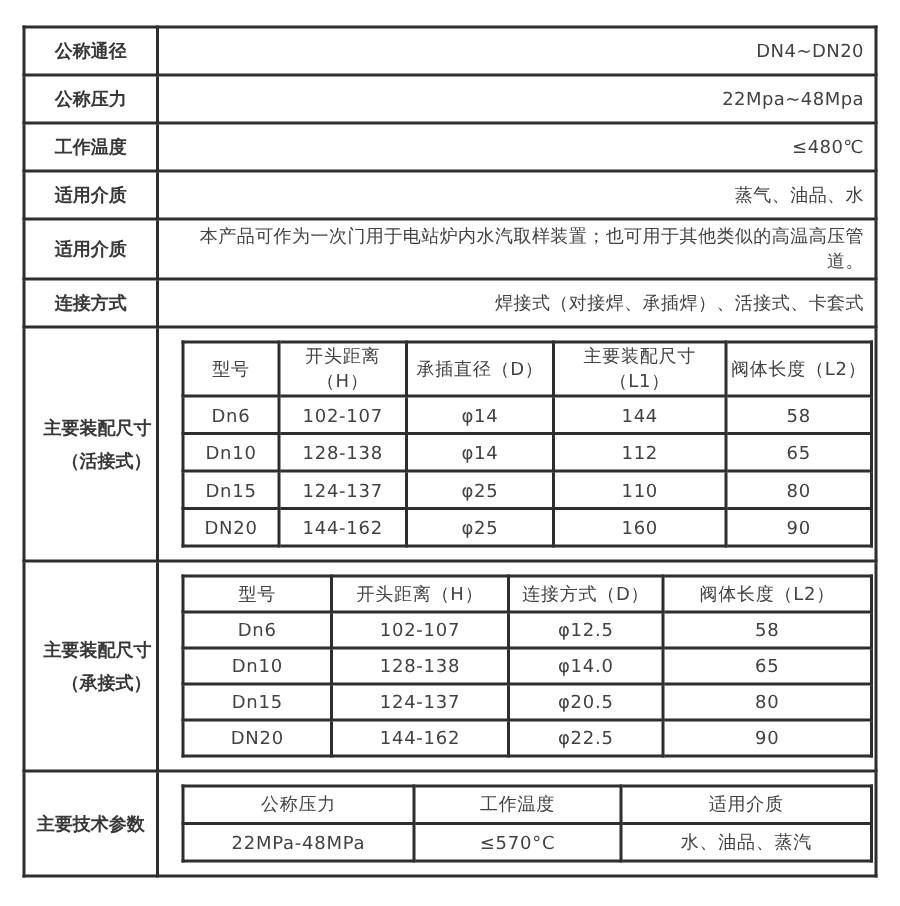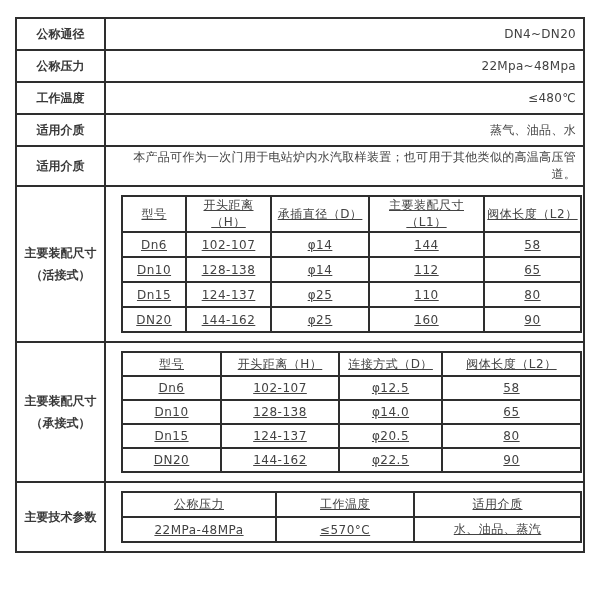--- a/index.html
+++ b/index.html
@@ -30,26 +30,25 @@
     padding: 0 3px;
     color: #383838;
   }
   td.val {
     padding: 2px 7px;
     text-align: right;
     letter-spacing: 0.3px;
   }
   tr.r { height: 32px; }
   td.sec { padding: 0; }
-  .lbl2 div { line-height: 22px; }
+  .lbl2 div { line-height: 22px; text-align: right; }
   table.nested {
     width: 459px;
     table-layout: fixed;
     margin: 8px 4px 8px 15px;
-    text-decoration: underline;
   }
   table.nested td {
     border: 2px solid #2e2e2e;
     text-align: center;
     font-size: 12px;
     padding: 0 2px;
     letter-spacing: 0.5px;
   }
   table.n1 tr { height: 25px; }
   table.n2 tr { height: 24px; }
@@ -77,20 +76,24 @@
         <td class="lbl">工作温度</td>
         <td class="val">≤480℃</td>
       </tr>
       <tr class="r">
         <td class="lbl">适用介质</td>
         <td class="val">蒸气、油品、水</td>
       </tr>
       <tr class="r">
         <td class="lbl">适用介质</td>
         <td class="val">本产品可作为一次门用于电站炉内水汽取样装置；也可用于其他类似的高温高压管道。</td>
+      </tr>
+      <tr class="r">
+        <td class="lbl">连接方式</td>
+        <td class="val">焊接式（对接焊、承插焊）、活接式、卡套式</td>
       </tr>
 
       <tr>
         <td class="lbl lbl2">
           <div>主要装配尺寸</div>
           <div>（活接式）</div>
         </td>
         <td class="sec">
           <table class="nested n1">
             <colgroup>

